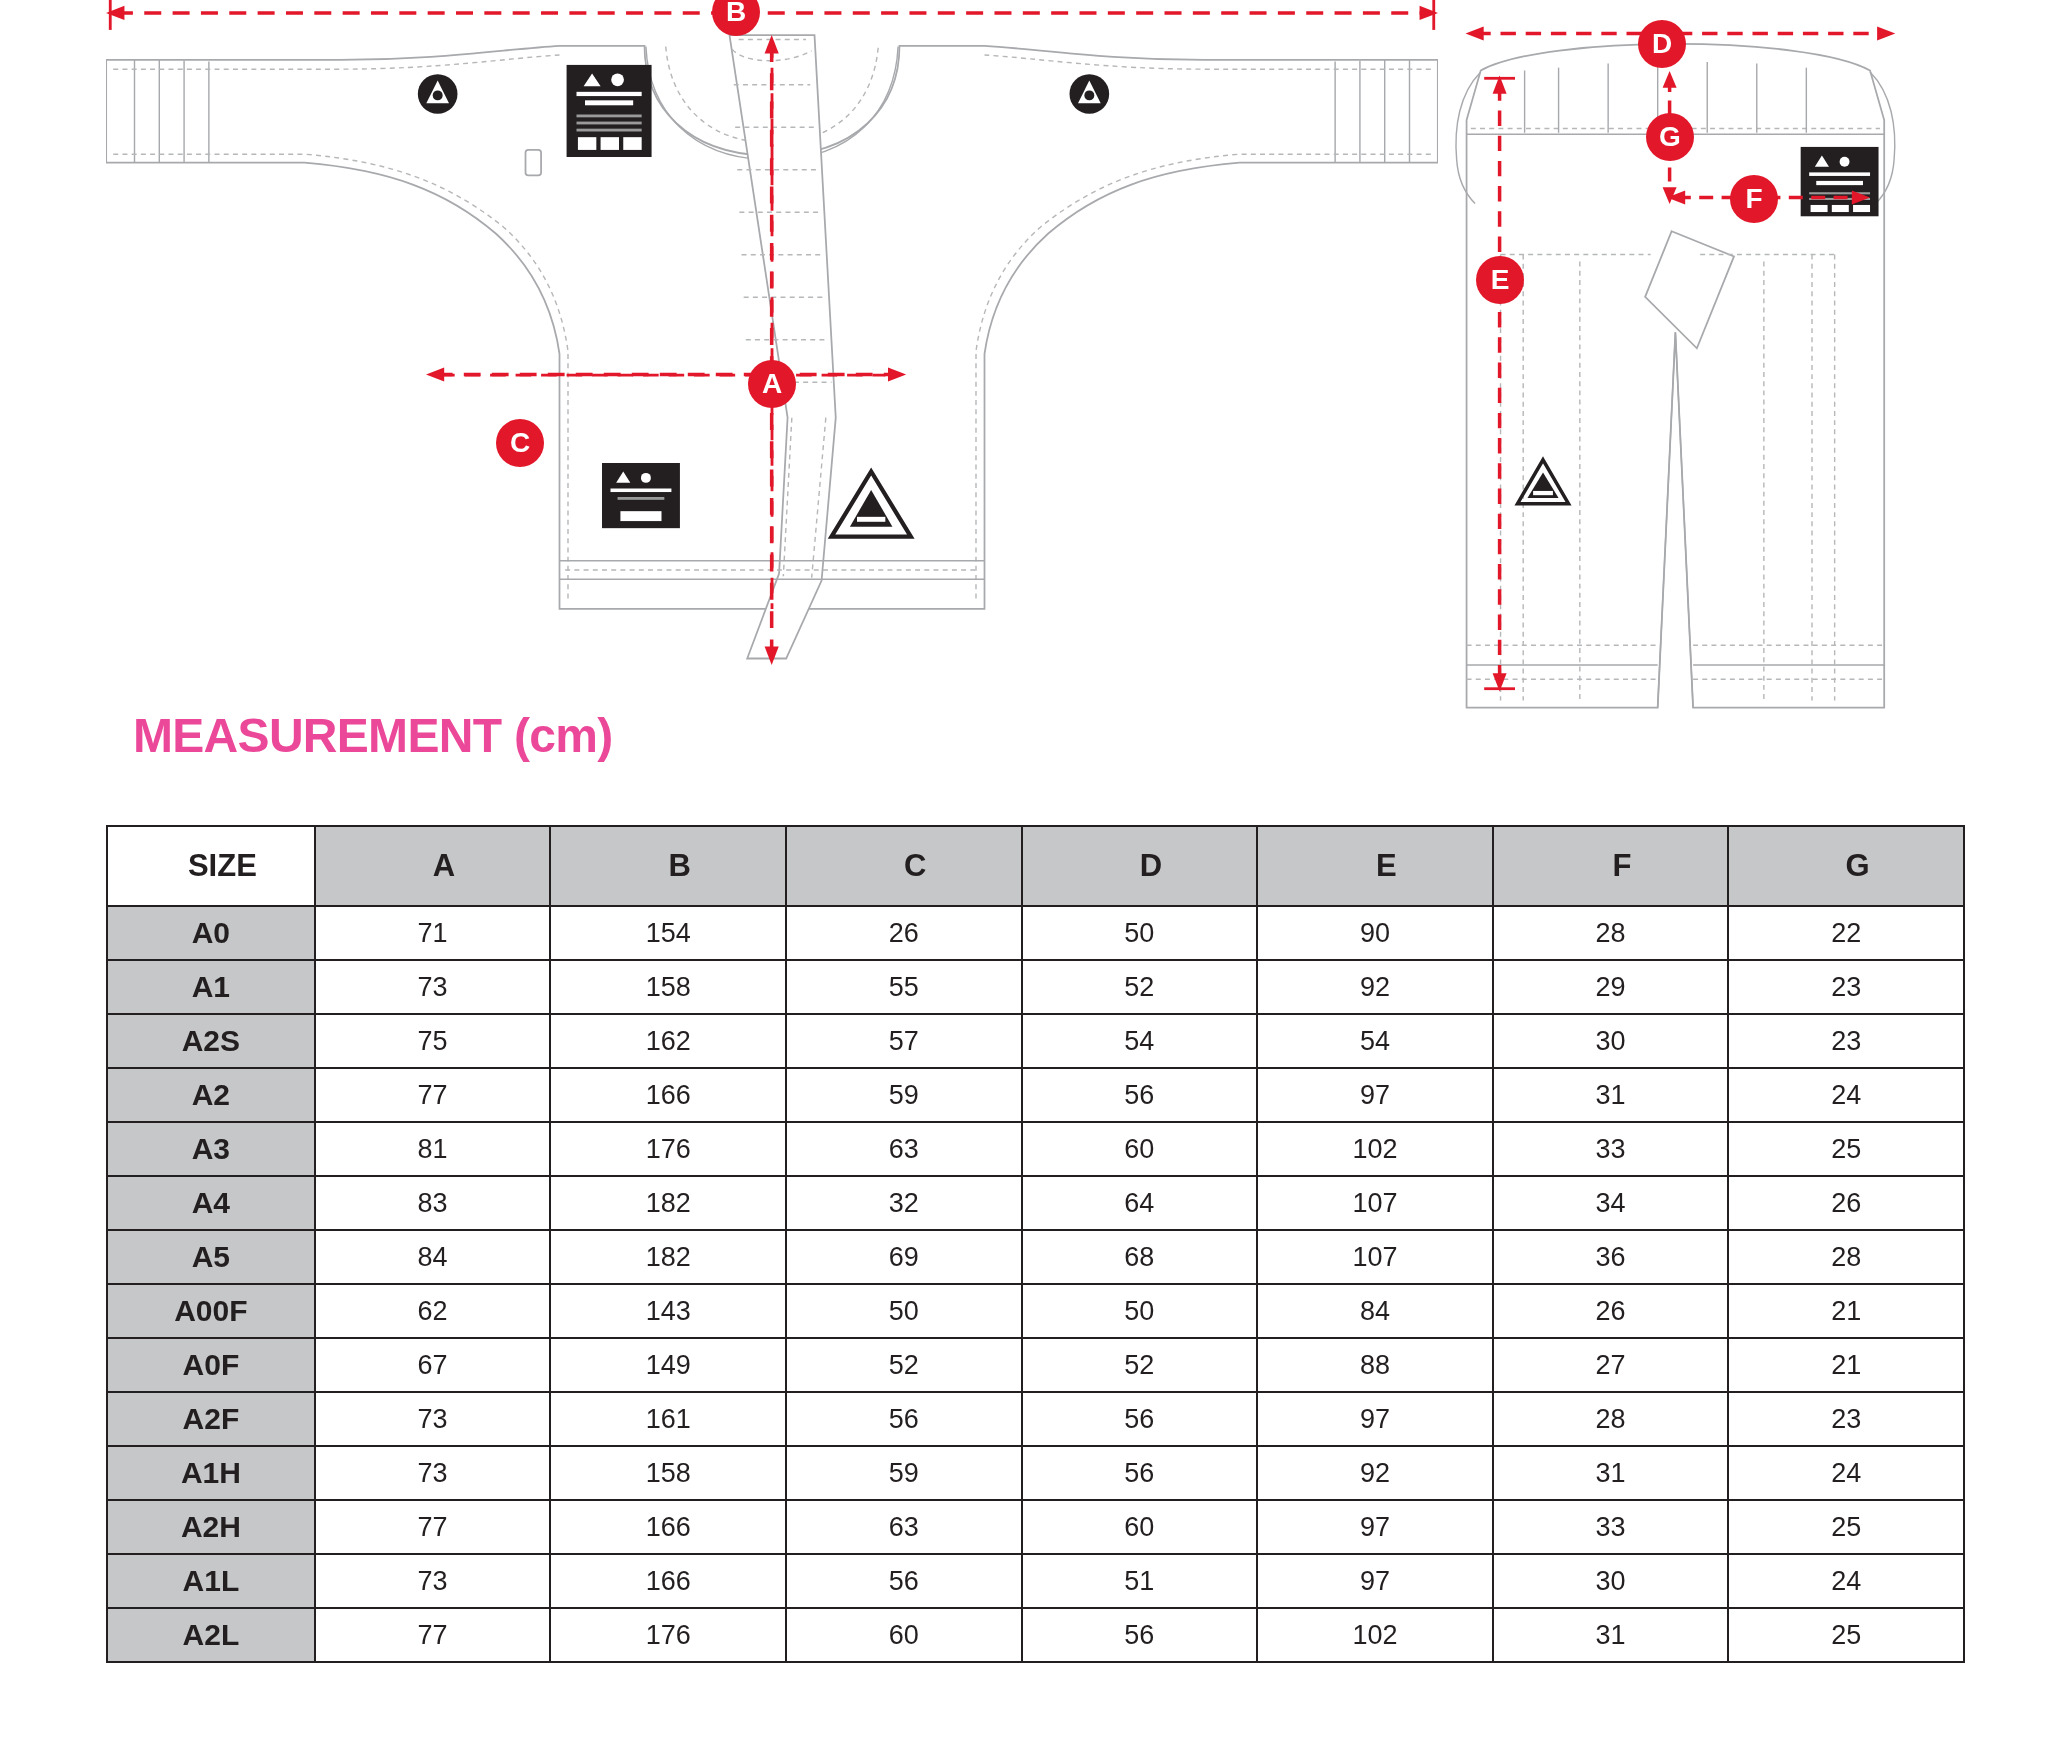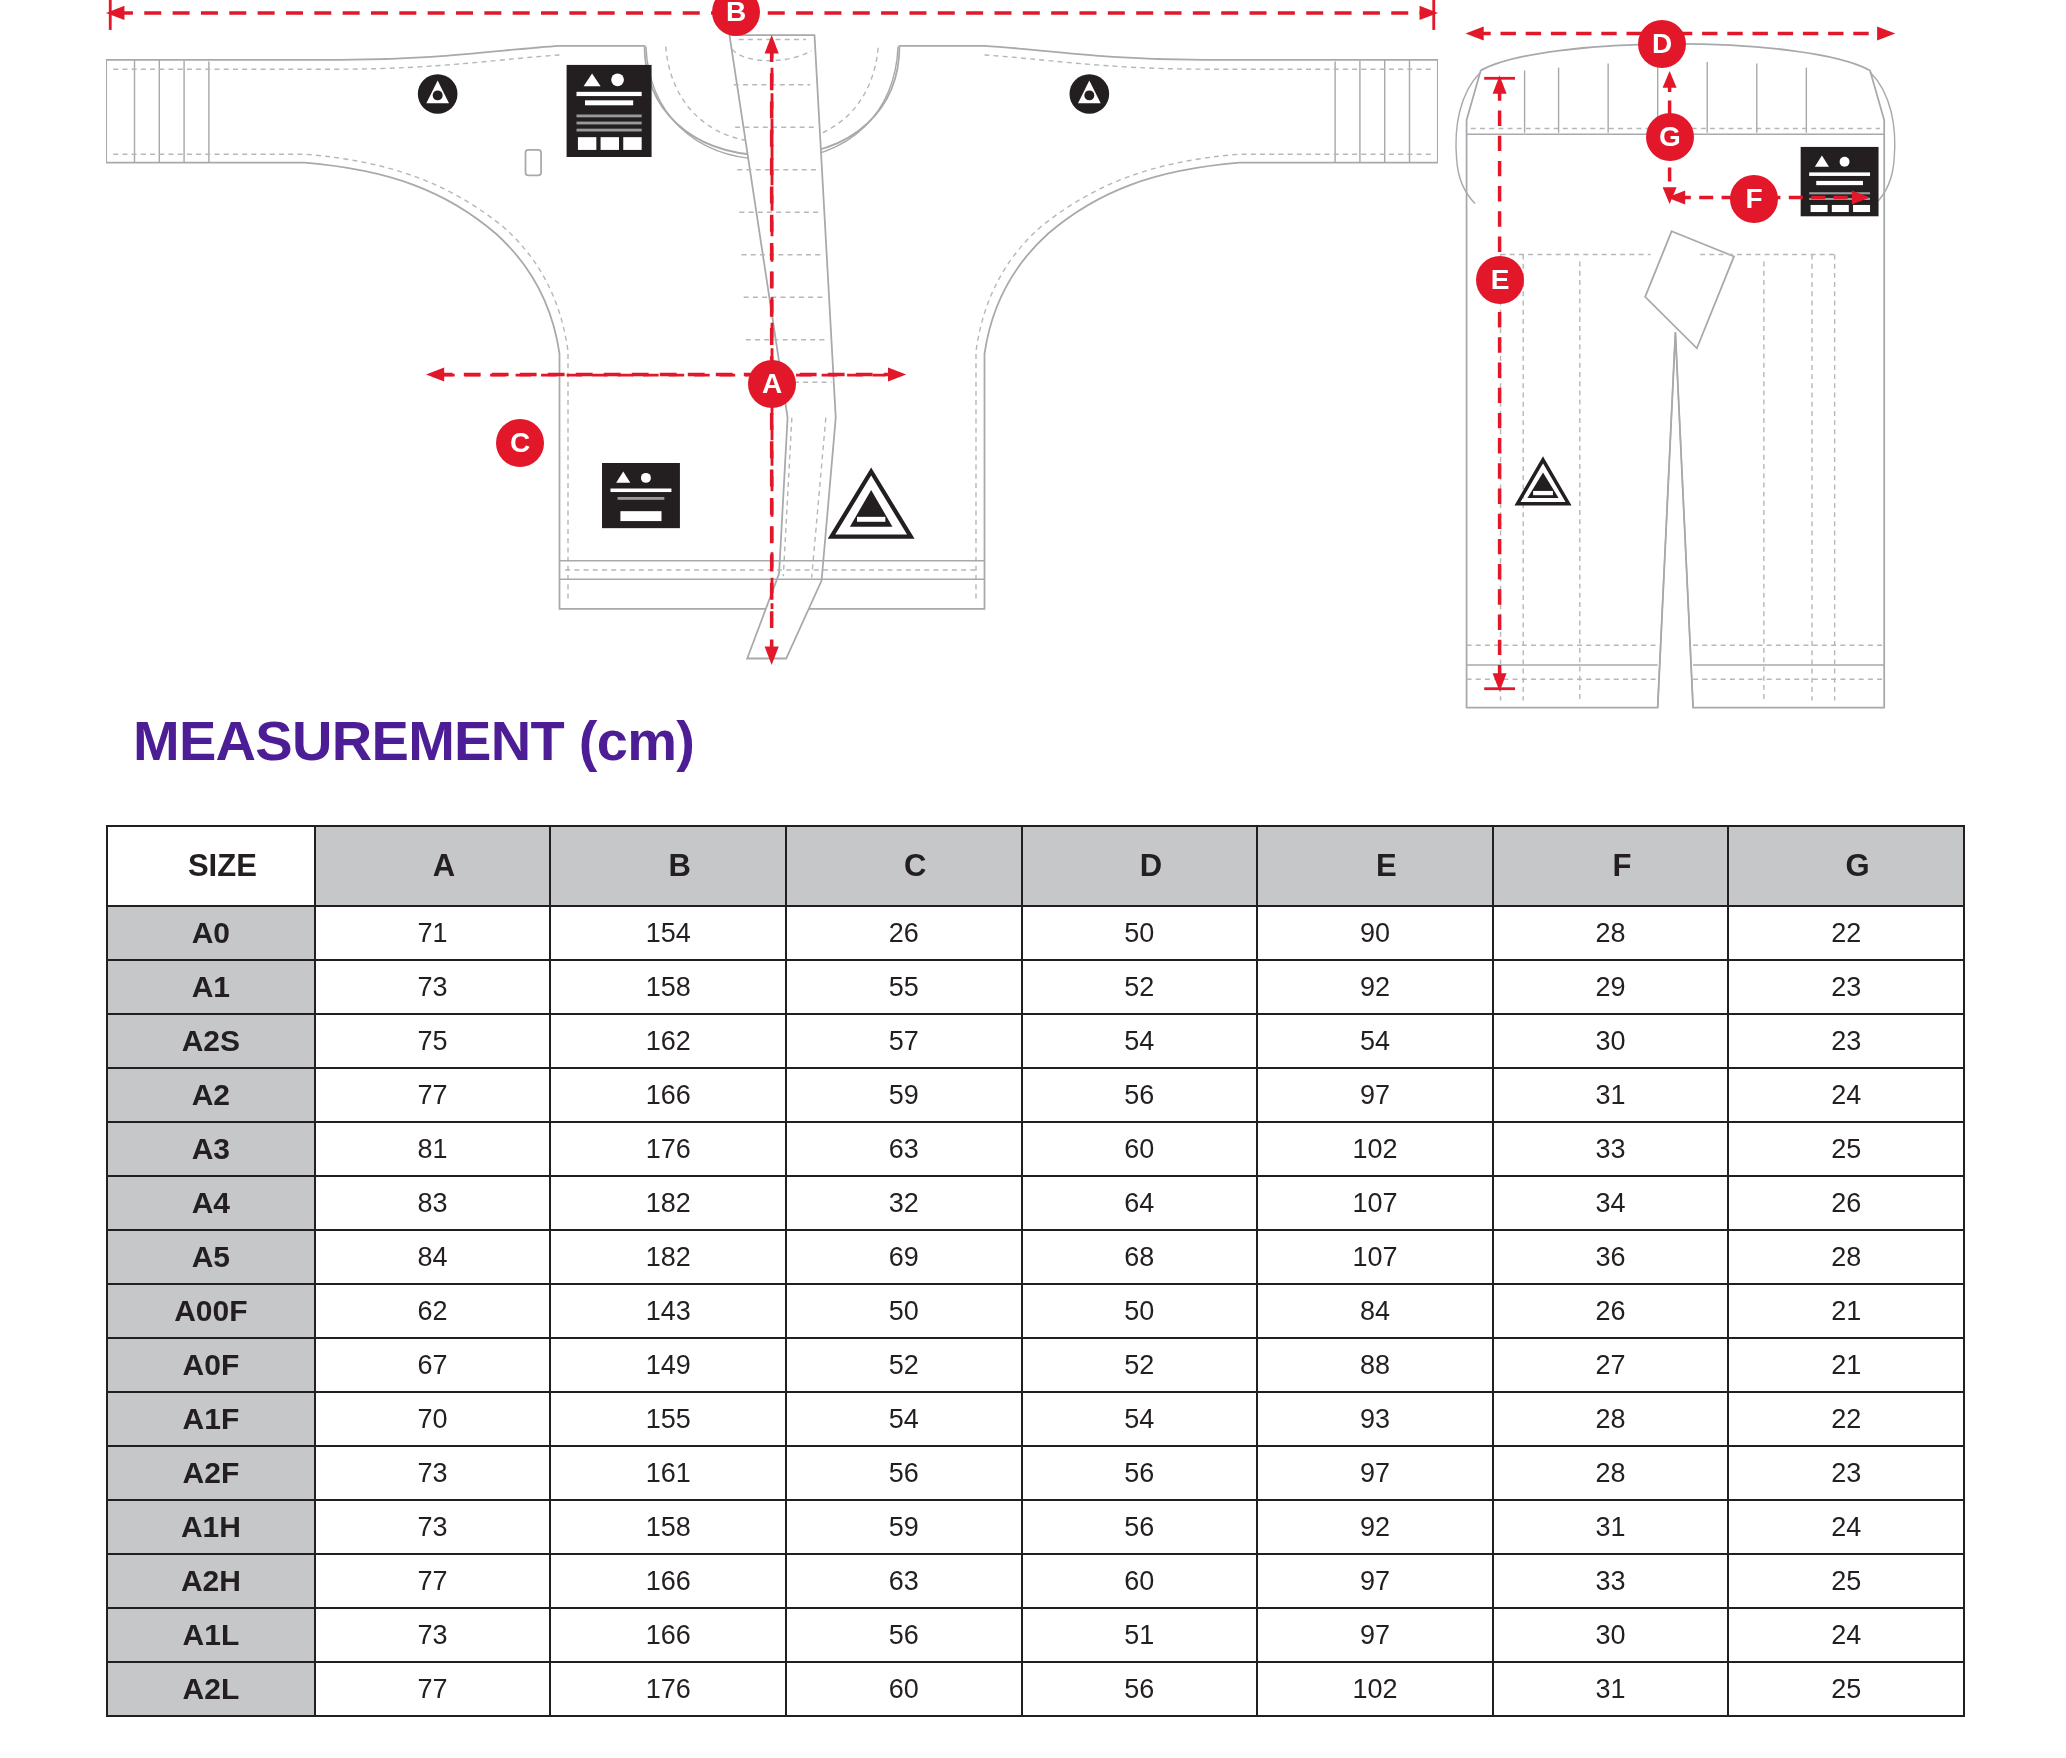--- a/index.html
+++ b/index.html
@@ -54,24 +54,24 @@
     text-align: center;
     font-family: "Liberation Sans", sans-serif;
     z-index: 6;
   }
 
   
   .title {
     position: absolute;
     left: 133px;
     top: 708px;
-    font-size: 56px;
+    font-size: 48px;
     font-weight: bold;
     letter-spacing: -0.7px;
-    color: #4c1d95;
+    color: #ec4899;
     font-family: "Liberation Sans", sans-serif;
   }
 
   
   .table-wrap {
     position: absolute;
     left: 106px;
     top: 825px;
     width: 1859px;
   }
@@ -476,30 +476,20 @@
           <td class="size-cell">A0F</td>
           <td>67</td>
           <td>149</td>
           <td>52</td>
           <td>52</td>
           <td>88</td>
           <td>27</td>
           <td>21</td>
         </tr>
         <tr>
-          <td class="size-cell">A1F</td>
-          <td>70</td>
-          <td>155</td>
-          <td>54</td>
-          <td>54</td>
-          <td>93</td>
-          <td>28</td>
-          <td>22</td>
-        </tr>
-        <tr>
           <td class="size-cell">A2F</td>
           <td>73</td>
           <td>161</td>
           <td>56</td>
           <td>56</td>
           <td>97</td>
           <td>28</td>
           <td>23</td>
         </tr>
         <tr>

